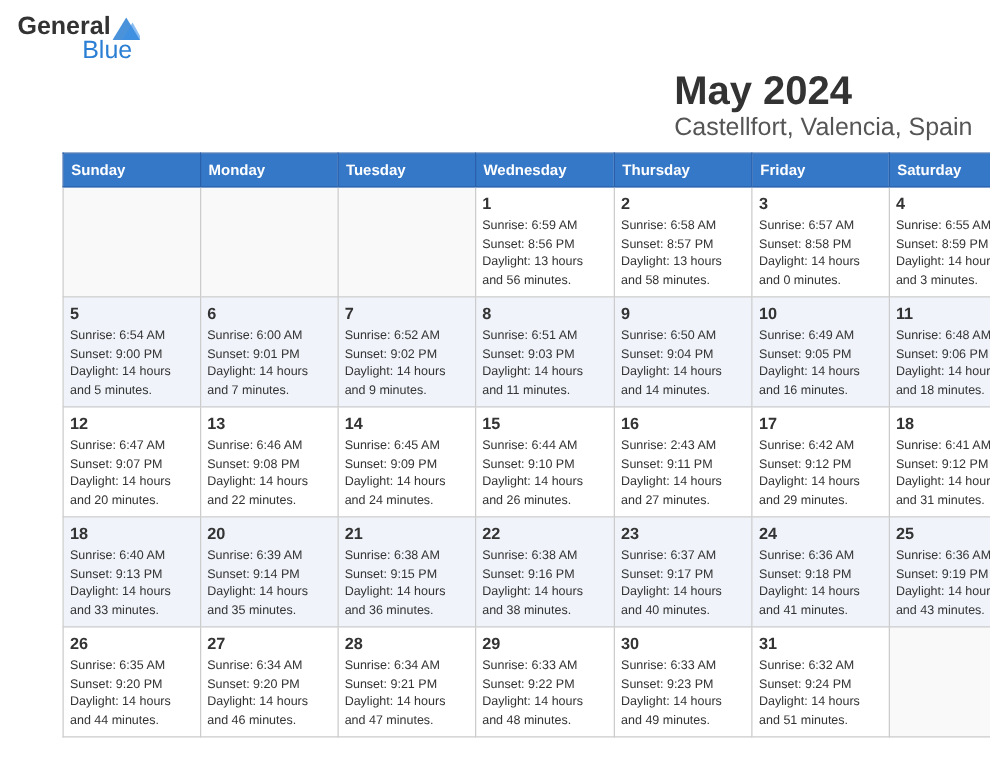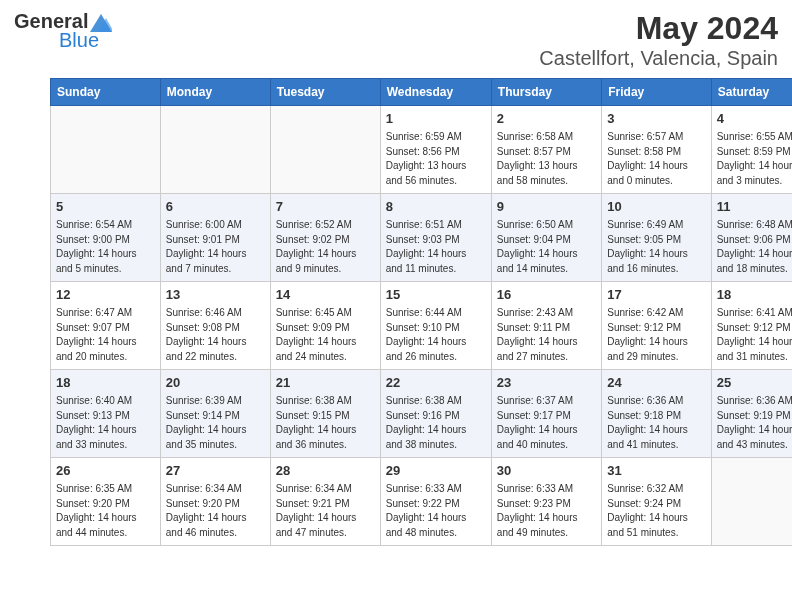--- a/index.html
+++ b/index.html
@@ -13,24 +13,24 @@
     .header {
       display: flex;
       justify-content: space-between;
       align-items: flex-start;
       margin-bottom: 8px;
       padding: 0 4px;
     }
     .logo {
       display: flex;
       flex-direction: column;
-      align-items: flex-start;
+      align-items: center;
     }
     .title-block {
-      text-align: right;
+      margin-top: 44px;
     }
     .title-month {
       font-size: 32px;
       font-weight: bold;
       color: #333;
     }
     .title-location {
       font-size: 20px;
       color: #555;
     }

